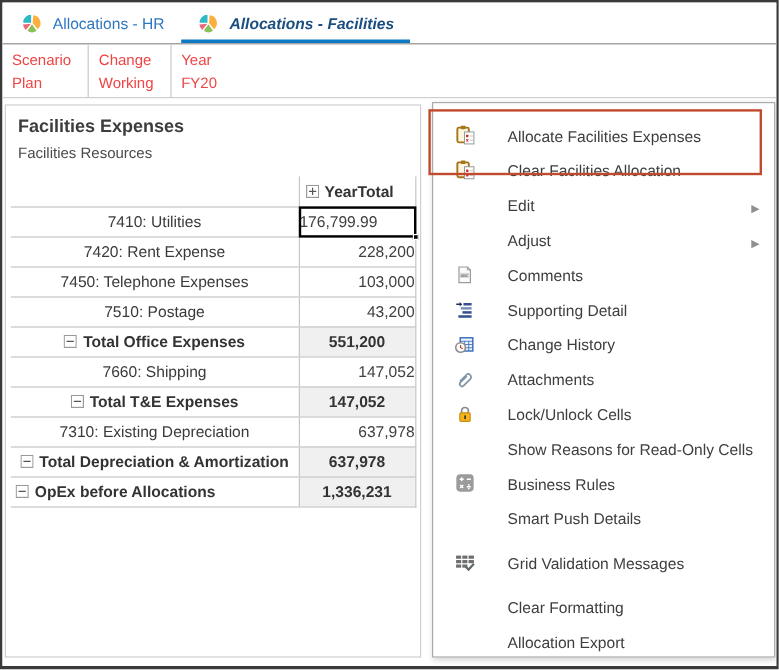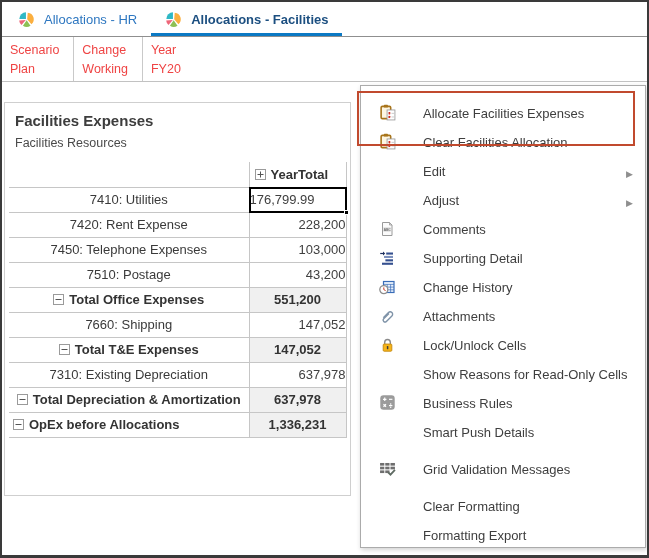--- a/index.html
+++ b/index.html
@@ -10,32 +10,32 @@
   html,body{margin:0;padding:0;background:#fff;}
   body{font-family:"Liberation Sans","DejaVu Sans",sans-serif;color:#3c3c3c;}
   .window{position:relative;width:649px;height:558px;background:#fff;
     border:2px solid #3a3a3a;border-bottom-width:3px;overflow:hidden;}
 
   
   .tabbar{height:34px;display:flex;align-items:stretch;padding-left:2px;background:#fff;}
   .tab{display:flex;align-items:center;gap:9px;padding:0 14px;font-size:13px;cursor:default;}
   .tab .tab-label{color:var(--tab-inactive);}
   .tab.active .tab-label{color:var(--tab-active);font-weight:bold;}
-  .tab.active{box-shadow:inset 0 -3px 0 var(--accent);}
+  .tab.active{box-shadow:inset 0 -3px 0 var(--accent);font-style:italic;}
   .pie{width:17px;height:17px;display:inline-block;}
 
   
   .pov{height:46px;border-top:1px solid #8f8f8f;border-bottom:1px solid #c2c2c2;
     display:flex;font-size:12.5px;color:#ef4444;background:#fff;}
   .pov-cell{padding:4px 14px 4px 8px;border-right:1px solid #c9c9c9;line-height:19px;min-width:54px;}
   .pov-cell:last-child{border-right:none;flex:1;}
 
   
   .content{position:relative;height:473px;background:#fff;}
-  .grid-panel{position:absolute;left:2px;top:20px;width:347px;height:394px;
+  .grid-panel{position:absolute;left:2px;top:5px;width:347px;height:461px;
     border:1px solid #cfcfcf;background:#fff;overflow:hidden;}
   .grid-title{font-size:15px;font-weight:bold;color:#3d3d3d;margin:9px 0 0 10px;}
   .grid-subtitle{font-size:12.5px;color:#4a4a4a;margin:7px 0 0 10px;}
 
   table.grid{border-collapse:collapse;margin:12px 0 0 4px;font-size:13px;table-layout:fixed;}
   table.grid th,table.grid td{height:25px;padding:0;}
   col.c-name{width:240px;} col.c-val{width:97px;}
   th.h-name{border-bottom:1px solid var(--grid-line);}
   th.h-val{border-bottom:1px solid var(--grid-line);border-left:1px solid var(--grid-line);
     border-right:1px solid var(--grid-line);text-align:left;font-weight:bold;color:#333;}
@@ -360,21 +360,21 @@
   </div>
 
   <div class="menu-item gap-before">
     <span class="mi-icon"></span>
     <span class="mi-label">Clear Formatting</span>
 
   </div>
 
   <div class="menu-item">
     <span class="mi-icon"></span>
-    <span class="mi-label">Formatting Export</span>
+    <span class="mi-label">Allocation Export</span>
 
   </div>
 </div>
     </div>
 
     <div class="annotation-box"></div>
 
   </div>
 </div>
 

